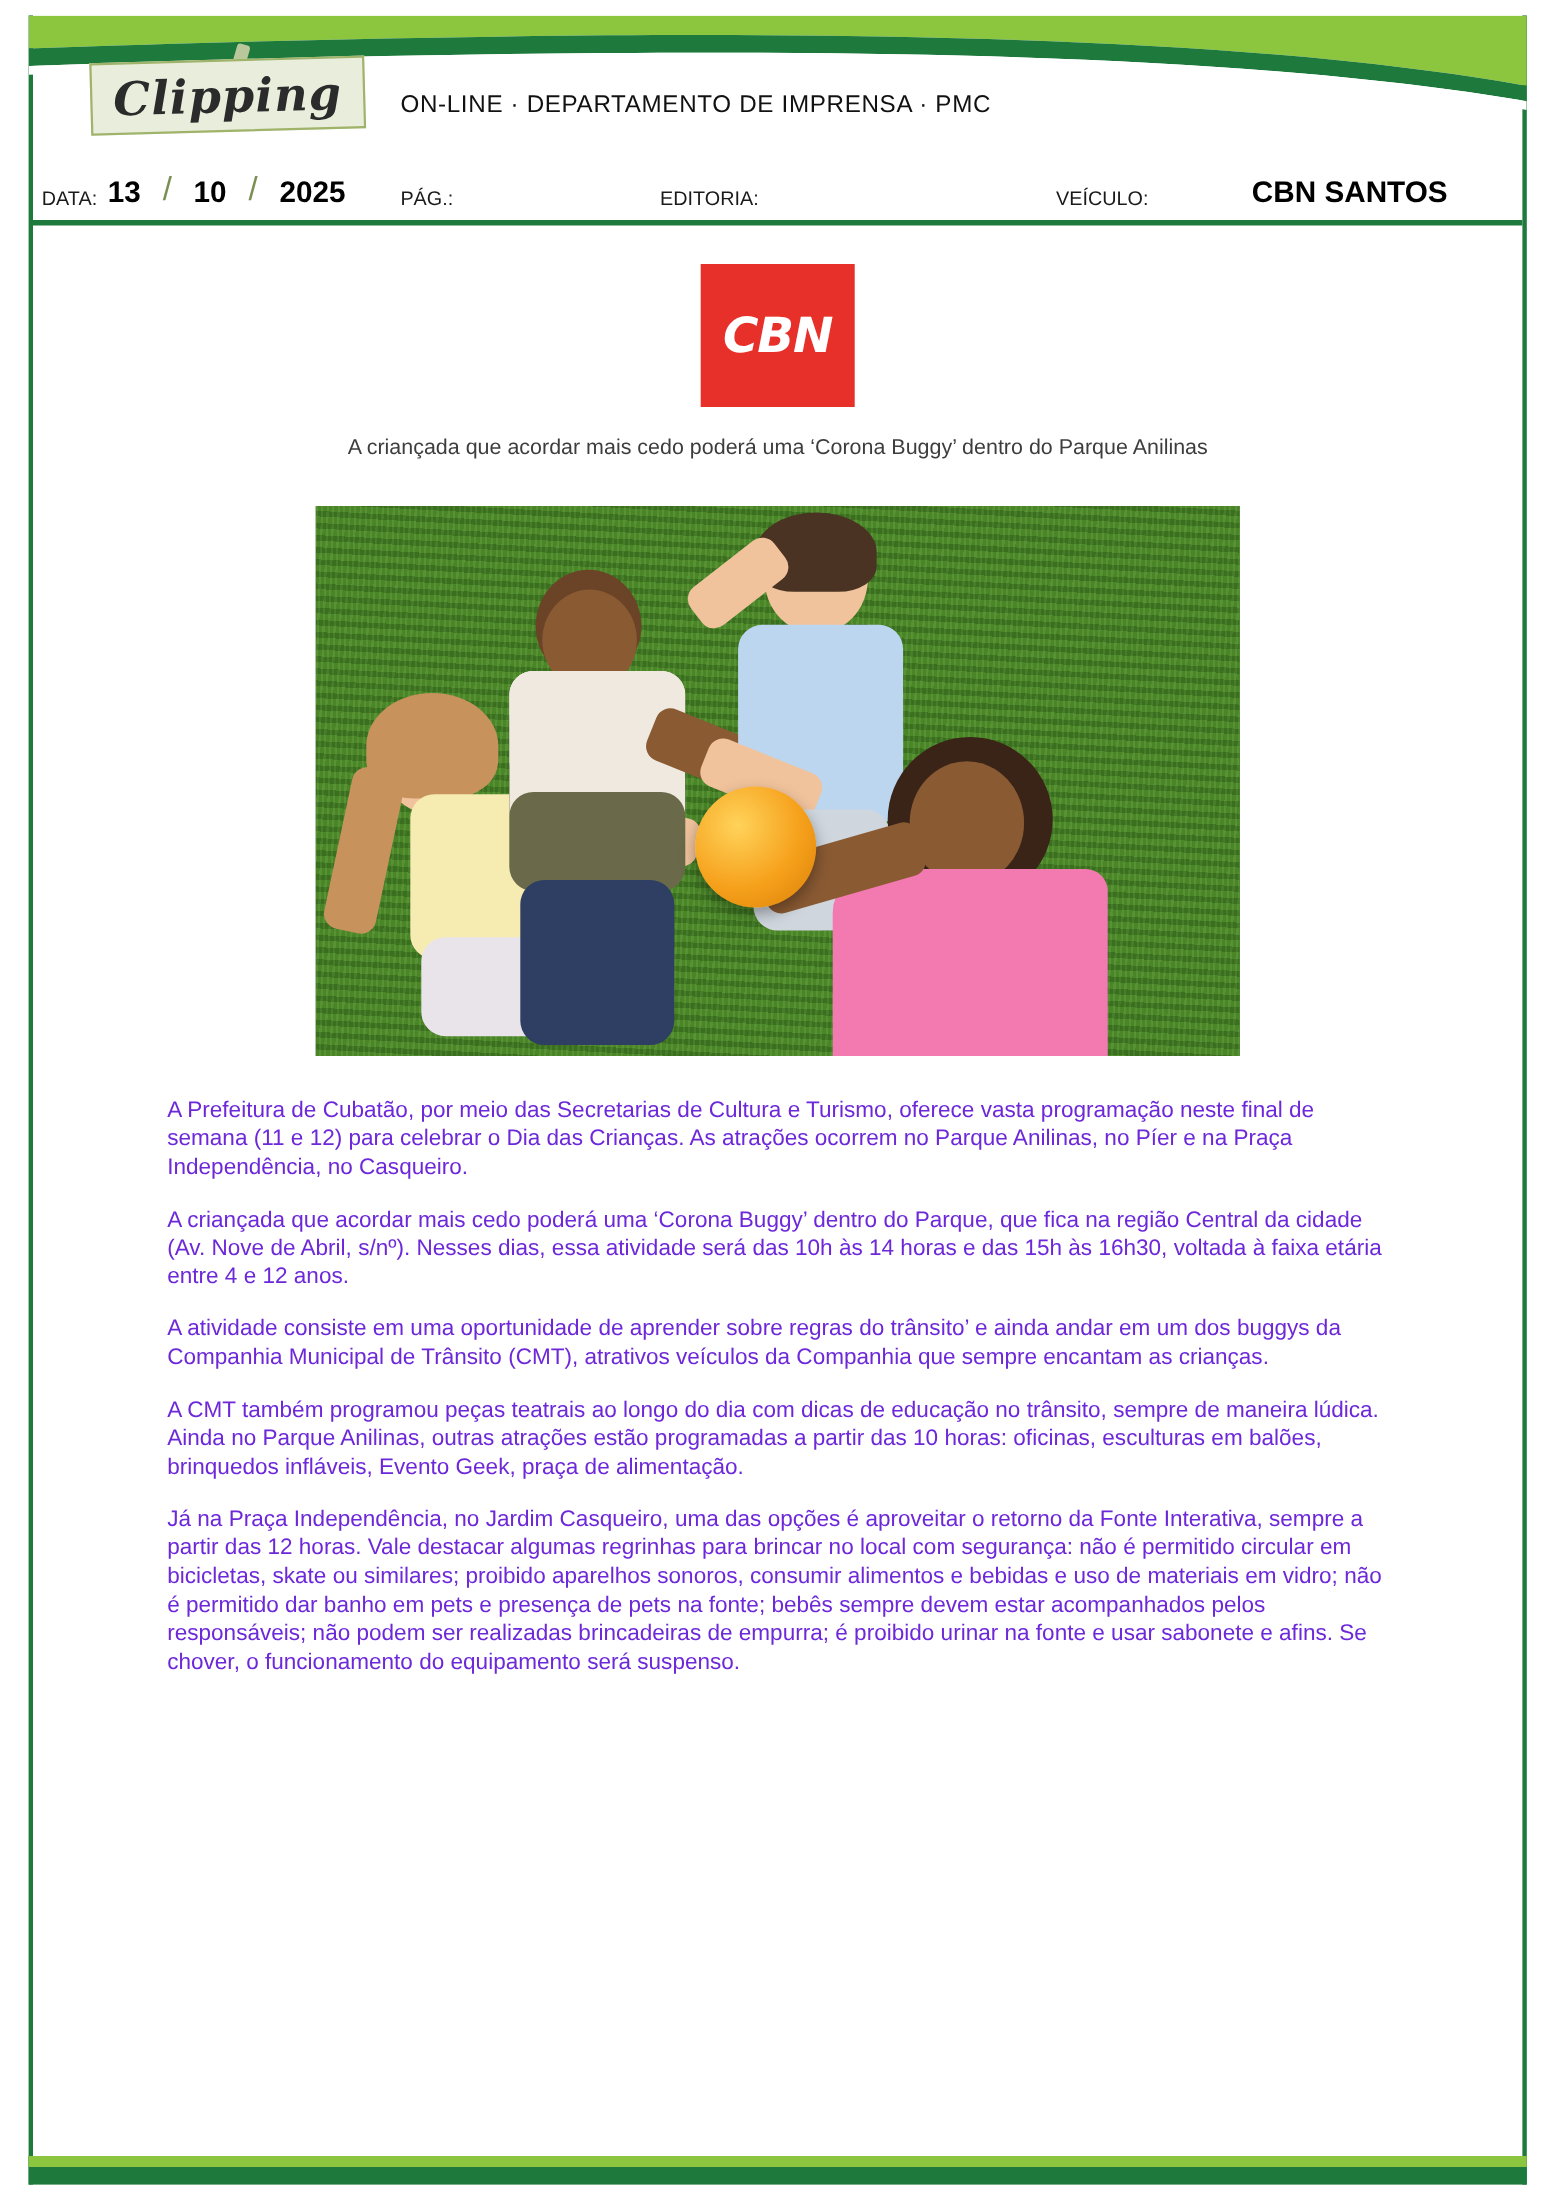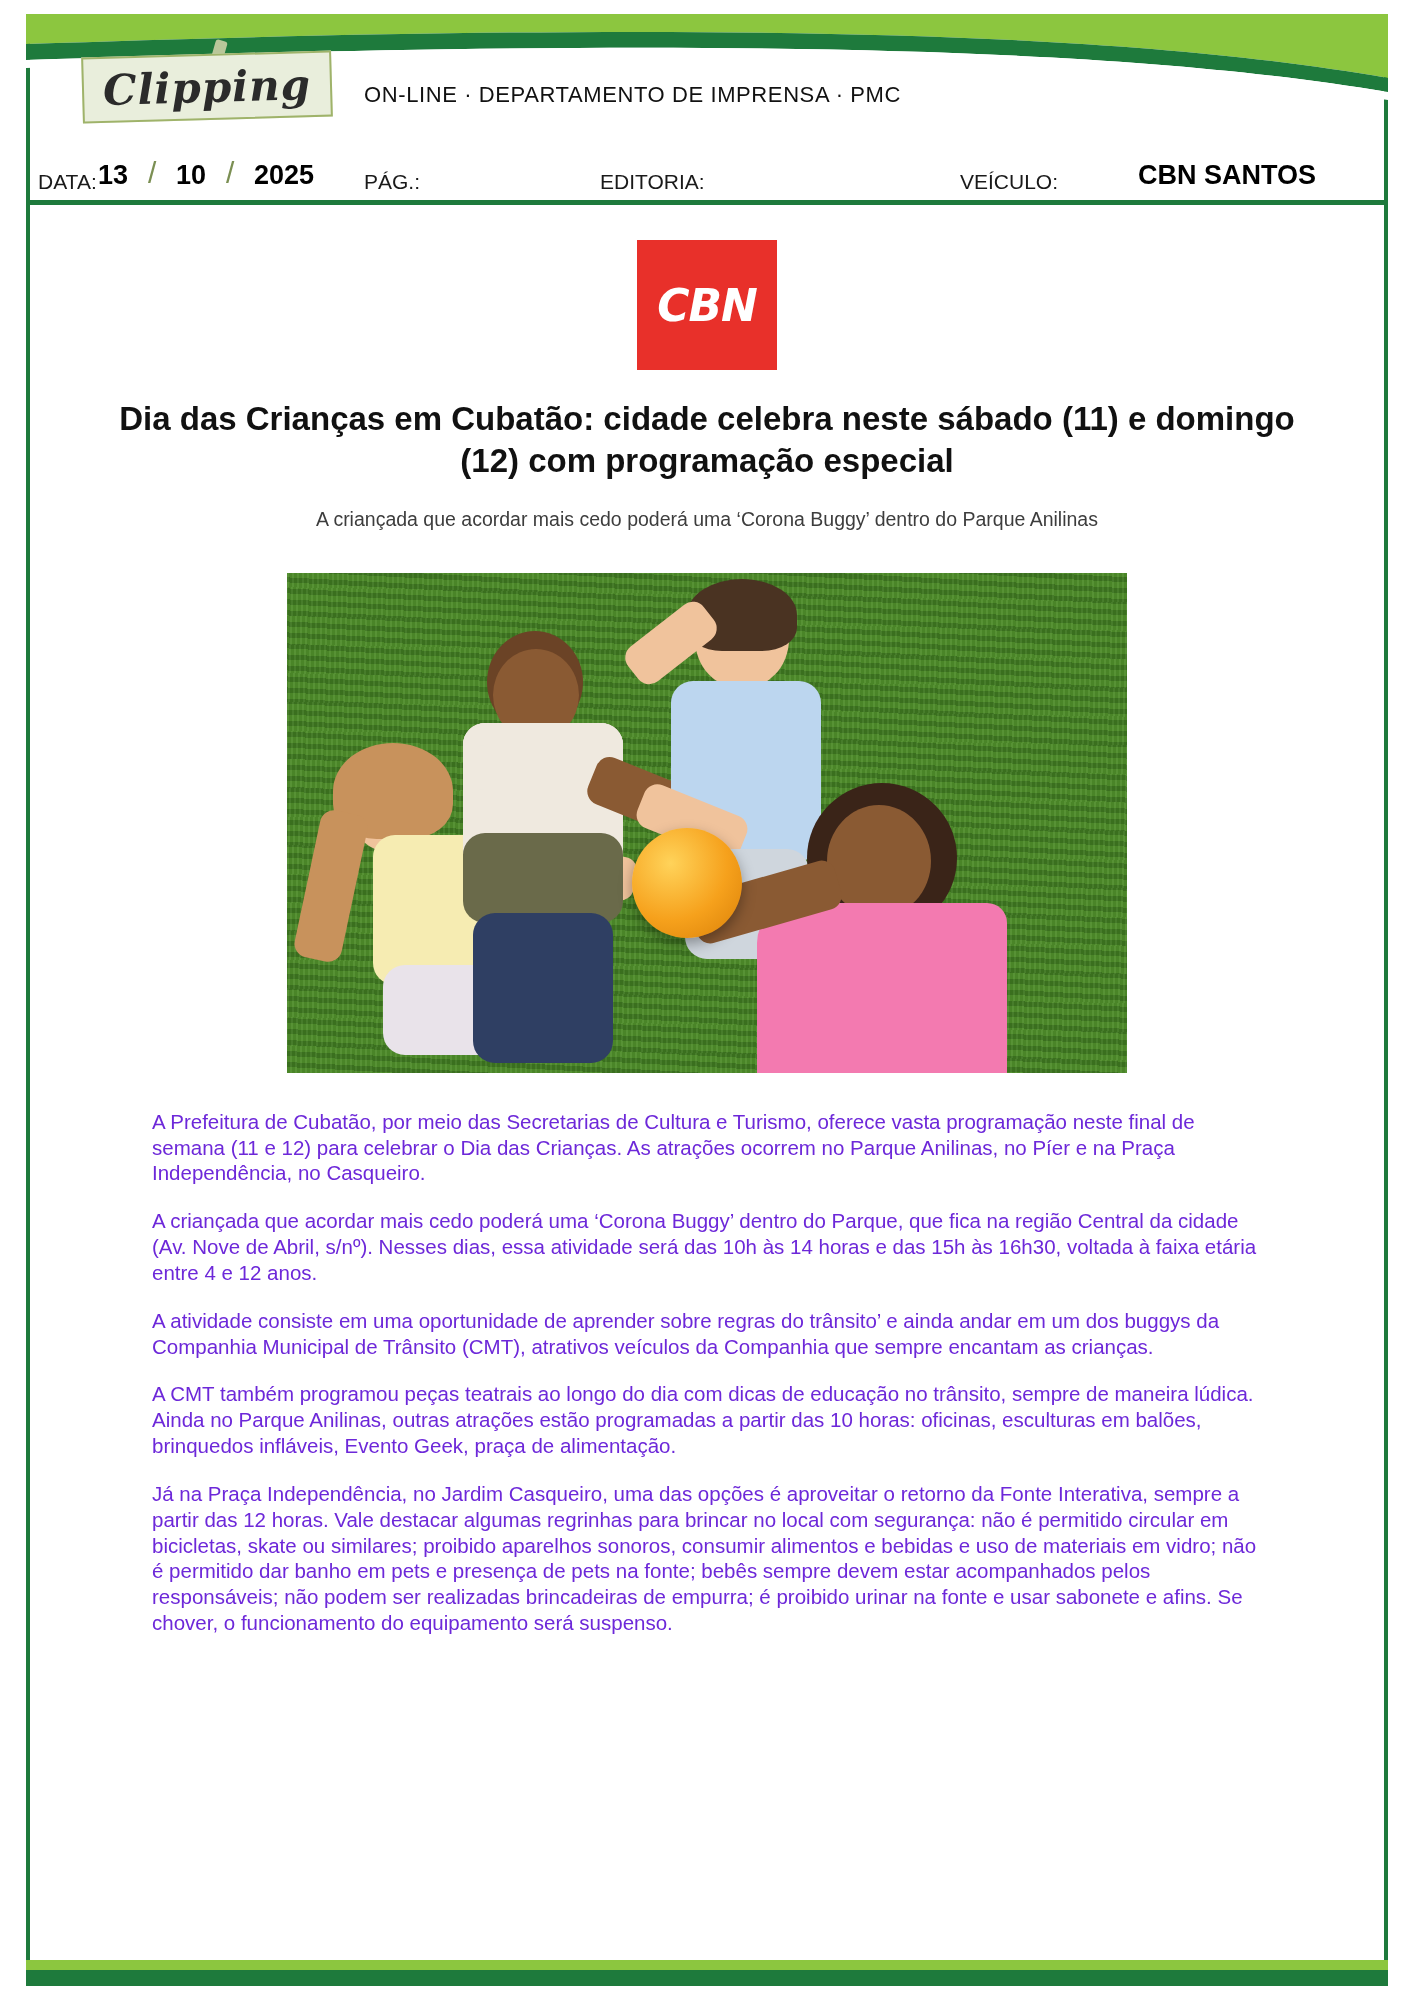--- a/index.html
+++ b/index.html
@@ -86,21 +86,21 @@
   
   .meta-row {
     position: absolute;
     left: 30px;
     top: 148px;
     width: 1354px;
     height: 48px;
   }
   .meta-label {
     position: absolute;
-    font-size: 21px;
+    font-size: 18px;
     color: #1a1a1a;
     font-family: "Liberation Sans", sans-serif;
   }
   .meta-strong {
     position: absolute;
     font-size: 27px;
     font-weight: bold;
     color: #000;
   }
   .meta-slash {
@@ -269,21 +269,20 @@
   <span class="meta-strong" style="left:1108px; top:12px;">CBN SANTOS</span>
 </div>
 <div class="meta-rule"></div>
 
 <div class="content">
 
   <div class="cbn-logo">
     <span class="cbn-text">CBN</span>
   </div>
 
-  <div class="headline">Dia das Crianças em Cubatão: cidade celebra neste sábado (11) e domingo (12) com programação especial</div>
   <div class="subhead">A criançada que acordar mais cedo poderá uma ‘Corona Buggy’ dentro do Parque Anilinas</div>
 
   <div class="photo">
     <div class="grass"></div>
 
     <div class="kid">
       <div class="head" style="left:60px; top:182px; width:92px; height:98px; background:#f0c39c;"></div>
       <div class="head" style="left:46px; top:170px; width:120px; height:96px; background:#c8925c; border-radius:55% 55% 40% 40%;"></div>
       <div class="limb" style="left:20px; top:238px; width:48px; height:150px; background:#c8925c; transform:rotate(12deg);"></div>
       <div class="torso" style="left:86px; top:262px; width:130px; height:150px; background:#f6ecb2;"></div>

